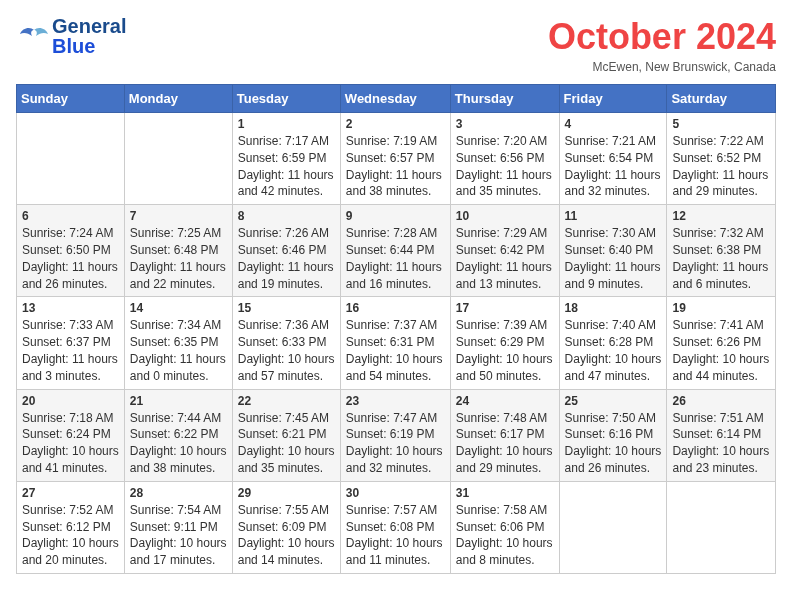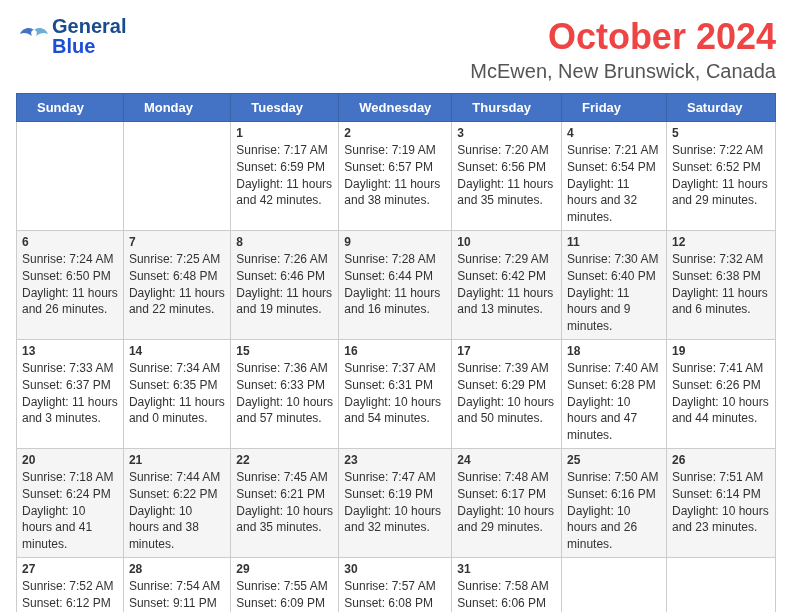--- a/index.html
+++ b/index.html
@@ -22,35 +22,35 @@
     }
     .title-section {
       text-align: right;
     }
     .month-title {
       font-size: 36px;
       font-weight: bold;
       color: #ef4444;
     }
     .location-title {
-      font-size: 20px;
+      font-size: 12px;
       color: #555;
       margin-top: 2px;
     }
     .calendar {
       width: 100%;
       border-collapse: collapse;
       border: 1px solid #ccc;
     }
     .calendar th {
       background-color: #4472c4;
       color: #fff;
       font-size: 13px;
       font-weight: bold;
-      padding: 6px 20px;
+      padding: 6px 4px;
       text-align: left;
       border: 1px solid #3a62a8;
     }
     .calendar td {
       vertical-align: top;
       border: 1px solid #ccc;
       padding: 4px 5px;
       font-size: 10px;
       color: #333;
       width: 113px;

